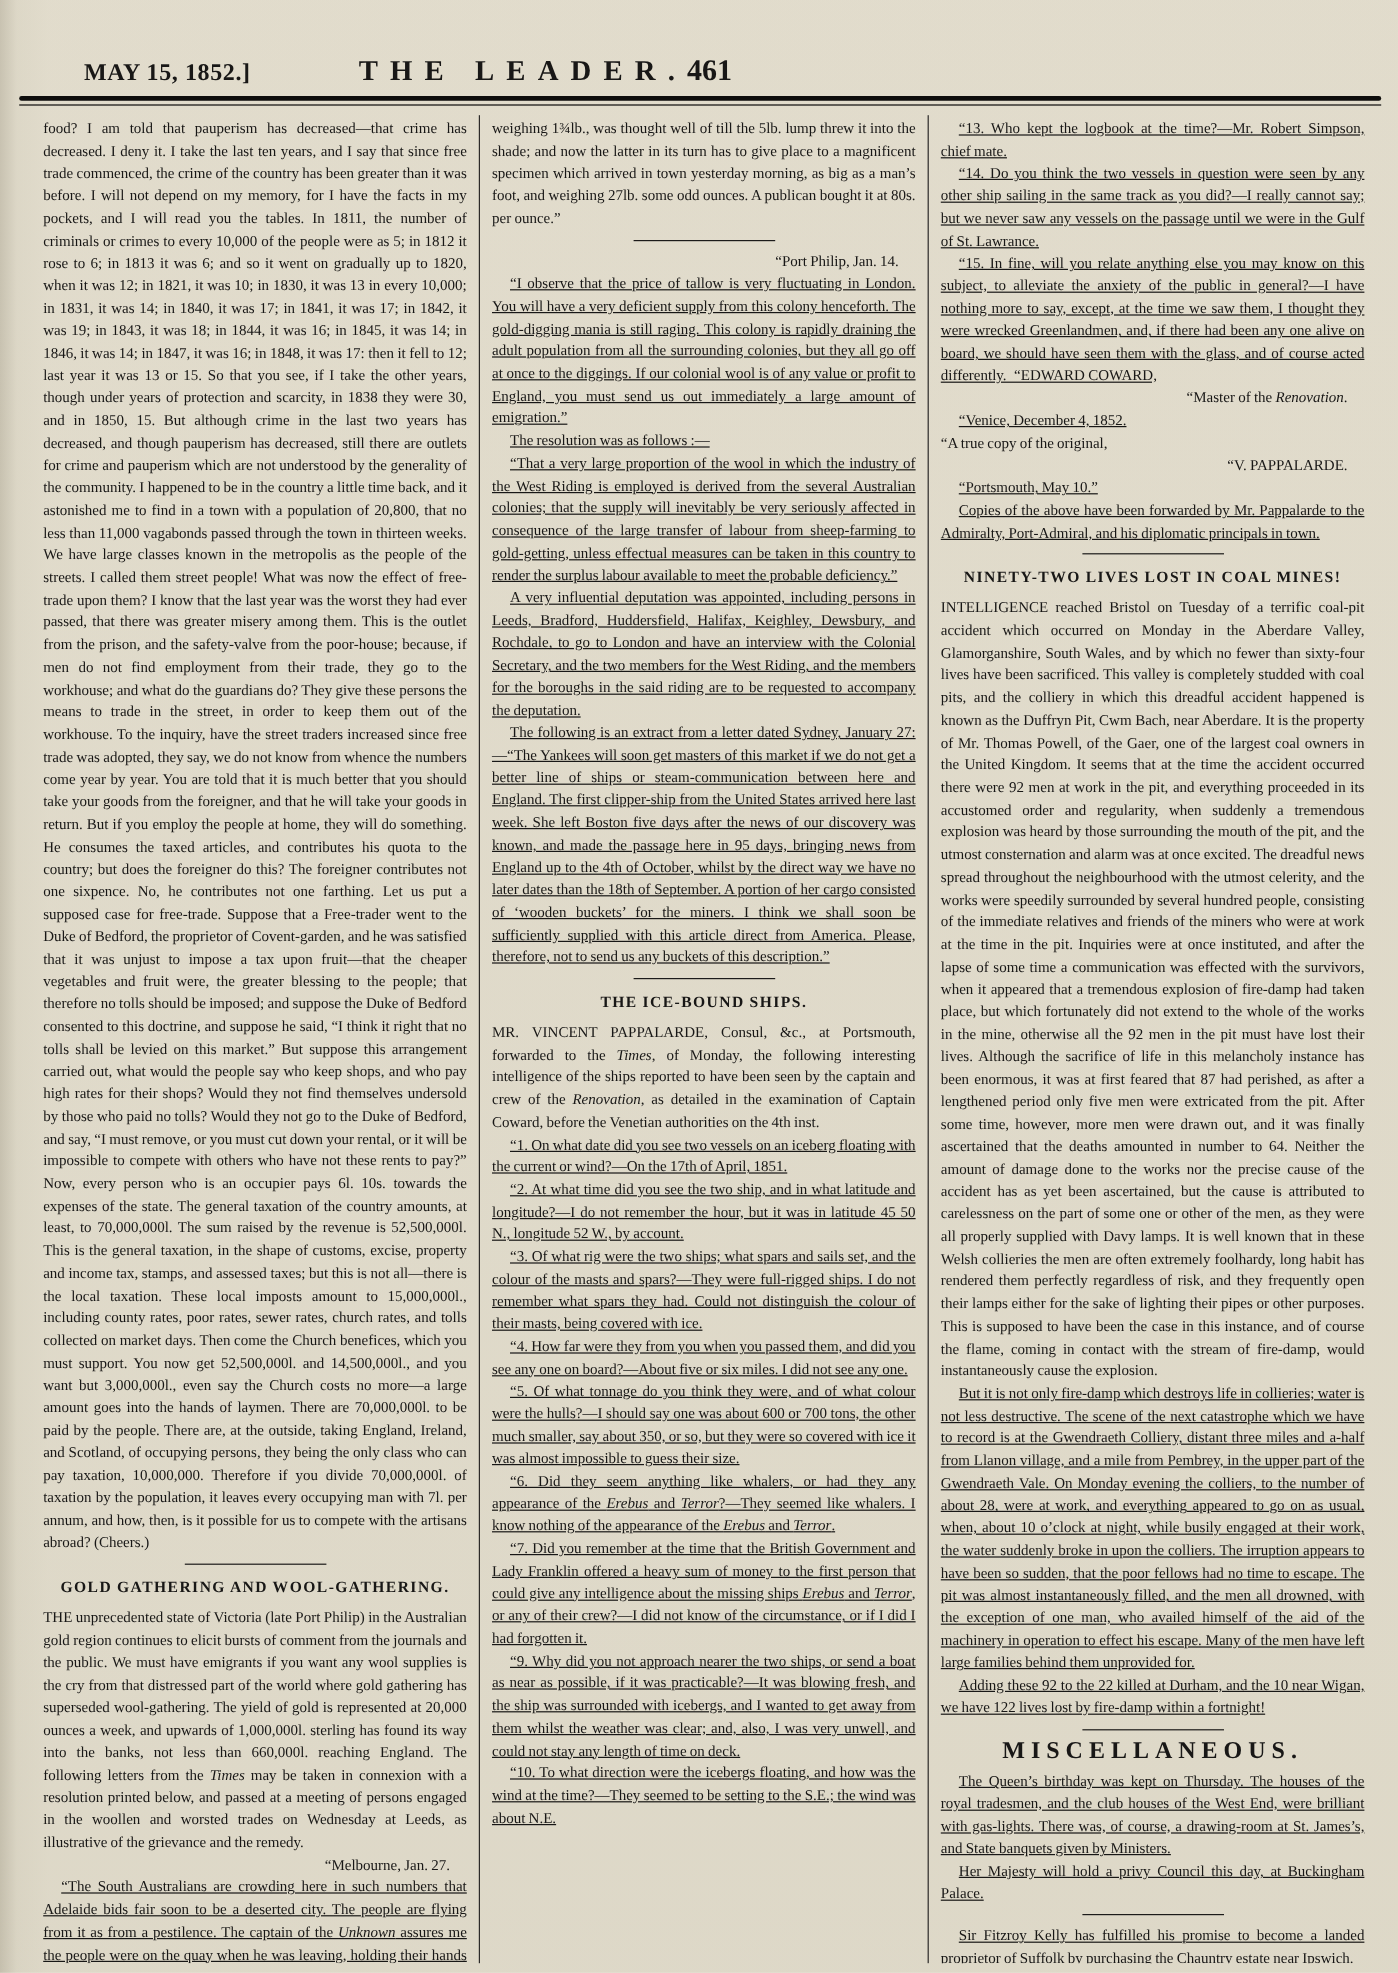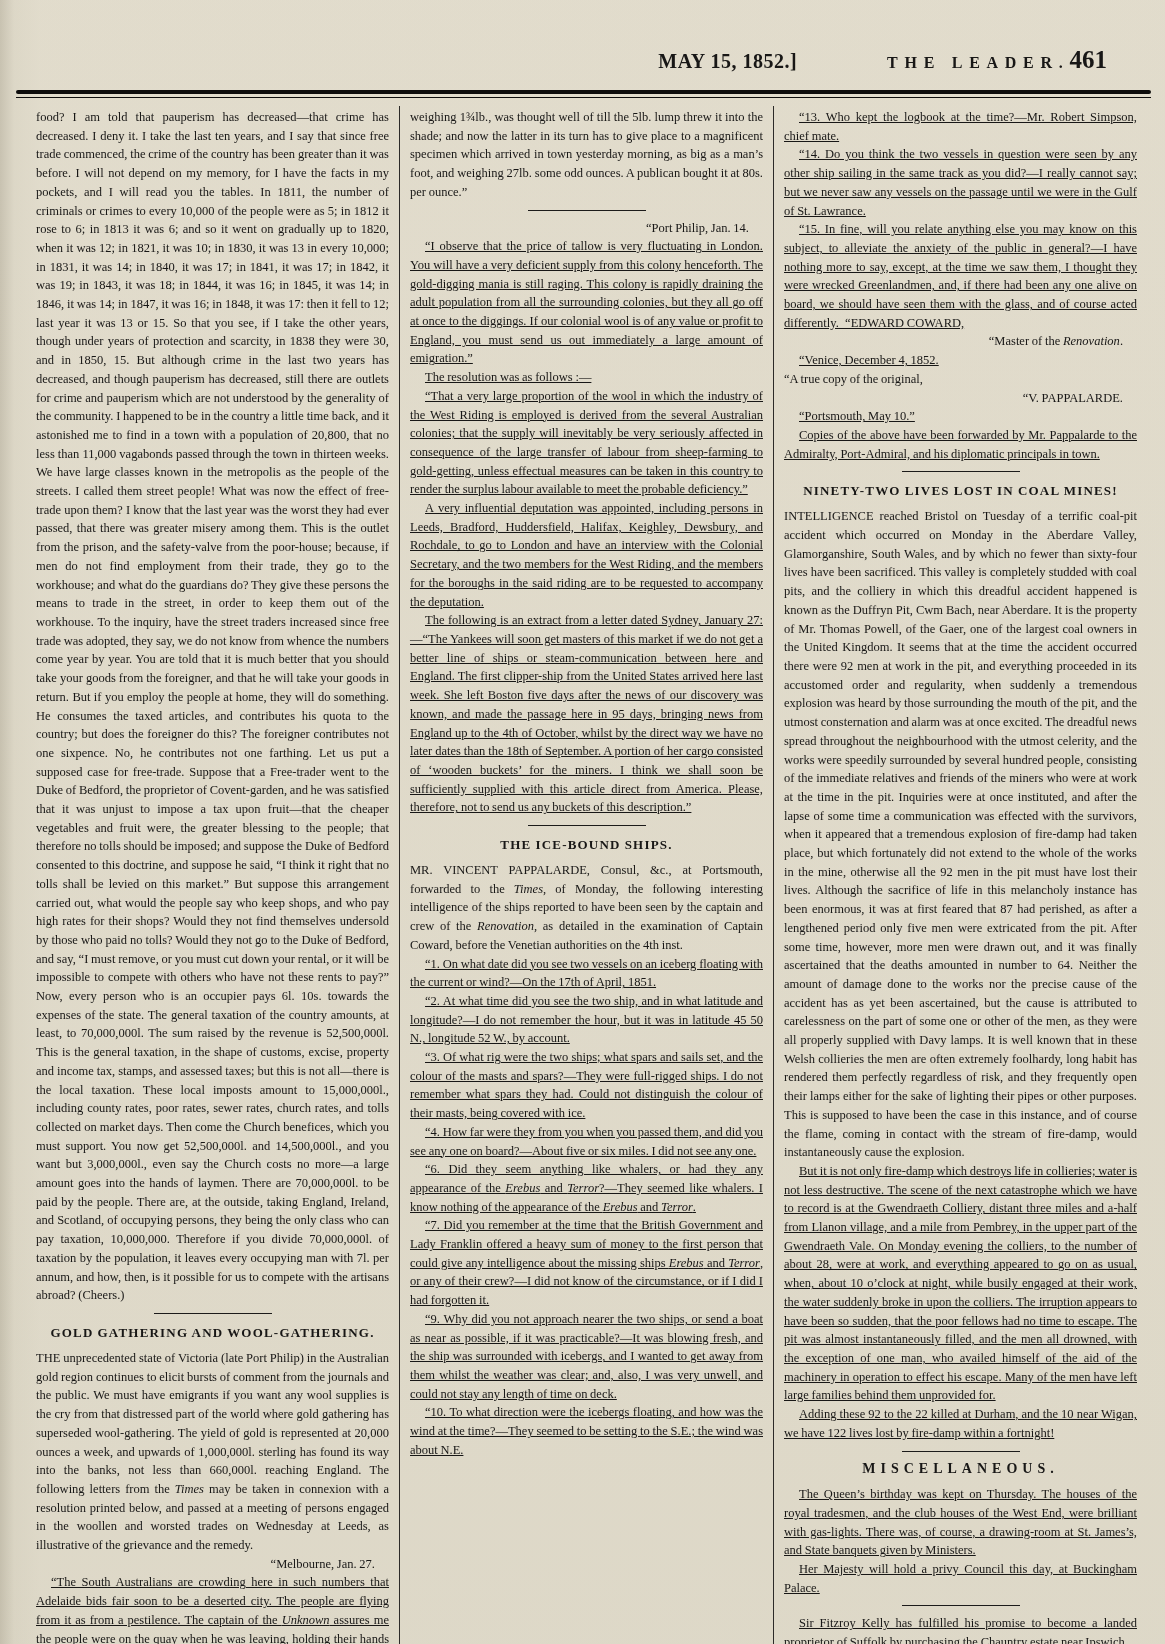--- a/index.html
+++ b/index.html
@@ -8,25 +8,25 @@
     background:#f4f2ec;
     background-image:linear-gradient(90deg,#d9d6cd 0px,#efede6 14px,#f4f2ec 40px),
                      linear-gradient(#f6f4ee,#f2f0e9);
     background-blend-mode:multiply;
     font-family:"Liberation Serif","DejaVu Serif",serif;
     color:#181716;
   }
   .page{position:relative;width:1165px;height:1644px;}
   
   .masthead{
-    display:flex;align-items:baseline;justify-content:flex-end;
-    padding:46px 58px 16px 70px;
+    display:flex;align-items:baseline;justify-content:flex-start;
+    padding:46px 58px 6px 70px;
   }
   .mast-date{font-weight:bold;font-size:20px;letter-spacing:0.5px;}
-  .mast-title{font-weight:bold;font-size:16px;letter-spacing:0.42em;margin-left:90px;}
+  .mast-title{font-weight:bold;font-size:24px;letter-spacing:0.42em;margin-left:90px;}
   .mast-page{font-weight:bold;font-size:25px;}
   .headrule{margin:0 14px 0 16px;}
   .headrule .r1{height:4px;background:#0e0d0c;border-radius:2px;}
   .headrule .r2{height:1.5px;background:#0e0d0c;margin-top:2.5px;}
   
   .cols{
     display:flex;align-items:stretch;
     padding:8px 18px 0 26px;
   }
   .col{
@@ -39,21 +39,21 @@
   .para{text-indent:15px;text-decoration:underline;}
   .flush{text-indent:0;}
   .right{text-align:right;padding-right:14px;}
   .center{text-align:left;}
   .heading{
     text-align:center;font-size:13px;line-height:21px;
     letter-spacing:1.2px;font-weight:bold;text-indent:0;
     margin:7px 0 6px 0;text-align-last:center;
   }
   .heading-wide{
-    text-align:right;font-size:14px;letter-spacing:5px;font-weight:bold;
+    text-align:right;font-size:20px;letter-spacing:5px;font-weight:bold;
     margin:8px 0 7px 0;text-indent:0;text-align-last:center;
   }
   .rule{width:118px;margin:8px auto 8px auto;border-top:1.7px solid #1c1b1a;height:0;}
   .col i{font-style:italic;}
 </style>
 </head>
 <body>
 
 <div class="page">
   <div class="masthead">
@@ -83,20 +83,21 @@
         <div class="para">“That a very large proportion of the wool in which the industry of the West Riding is employed is derived from the several Australian colonies; that the supply will inevitably be very seriously affected in consequence of the large transfer of labour from sheep-farming to gold-getting, unless effectual measures can be taken in this country to render the surplus labour available to meet the probable deficiency.”</div>
         <div class="para">A very influential deputation was appointed, including persons in Leeds, Bradford, Huddersfield, Halifax, Keighley, Dewsbury, and Rochdale, to go to London and have an interview with the Colonial Secretary, and the two members for the West Riding, and the members for the boroughs in the said riding are to be requested to accompany the deputation.</div>
         <div class="para">The following is an extract from a letter dated Sydney, January 27:—“The Yankees will soon get masters of this market if we do not get a better line of ships or steam-communication between here and England. The first clipper-ship from the United States arrived here last week. She left Boston five days after the news of our discovery was known, and made the passage here in 95 days, bringing news from England up to the 4th of October, whilst by the direct way we have no later dates than the 18th of September. A portion of her cargo consisted of ‘wooden buckets’ for the miners. I think we shall soon be sufficiently supplied with this article direct from America. Please, therefore, not to send us any buckets of this description.”</div>
         <div class="rule"></div>
         <div class="heading">THE ICE-BOUND SHIPS.</div>
         <div class="flush">MR. VINCENT PAPPALARDE, Consul, &amp;c., at Portsmouth, forwarded to the <i>Times</i>, of Monday, the following interesting intelligence of the ships reported to have been seen by the captain and crew of the <i>Renovation</i>, as detailed in the examination of Captain Coward, before the Venetian authorities on the 4th inst.</div>
         <div class="para">“1. On what date did you see two vessels on an iceberg floating with the current or wind?—On the 17th of April, 1851.</div>
         <div class="para">“2. At what time did you see the two ship, and in what latitude and longitude?—I do not remember the hour, but it was in latitude 45 50 N., longitude 52 W., by account.</div>
         <div class="para">“3. Of what rig were the two ships; what spars and sails set, and the colour of the masts and spars?—They were full-rigged ships. I do not remember what spars they had. Could not distinguish the colour of their masts, being covered with ice.</div>
         <div class="para">“4. How far were they from you when you passed them, and did you see any one on board?—About five or six miles. I did not see any one.</div>
+        <div class="para">“5. Of what tonnage do you think they were, and of what colour were the hulls?—I should say one was about 600 or 700 tons, the other much smaller, say about 350, or so, but they were so covered with ice it was almost impossible to guess their size.</div>
         <div class="para">“6. Did they seem anything like whalers, or had they any appearance of the <i>Erebus</i> and <i>Terror</i>?—They seemed like whalers. I know nothing of the appearance of the <i>Erebus</i> and <i>Terror</i>.</div>
         <div class="para">“7. Did you remember at the time that the British Government and Lady Franklin offered a heavy sum of money to the first person that could give any intelligence about the missing ships <i>Erebus</i> and <i>Terror</i>, or any of their crew?—I did not know of the circumstance, or if I did I had forgotten it.</div>
         <div class="para">“9. Why did you not approach nearer the two ships, or send a boat as near as possible, if it was practicable?—It was blowing fresh, and the ship was surrounded with icebergs, and I wanted to get away from them whilst the weather was clear; and, also, I was very unwell, and could not stay any length of time on deck.</div>
         <div class="para">“10. To what direction were the icebergs floating, and how was the wind at the time?—They seemed to be setting to the S.E.; the wind was about N.E.</div>
       </div>
       <div class="col">
         <div class="para">“13. Who kept the logbook at the time?—Mr. Robert Simpson, chief mate.</div>
         <div class="para">“14. Do you think the two vessels in question were seen by any other ship sailing in the same track as you did?—I really cannot say; but we never saw any vessels on the passage until we were in the Gulf of St. Lawrance.</div>
         <div class="para">“15. In fine, will you relate anything else you may know on this subject, to alleviate the anxiety of the public in general?—I have nothing more to say, except, at the time we saw them, I thought they were wrecked Greenlandmen, and, if there had been any one alive on board, we should have seen them with the glass, and of course acted differently. “EDWARD COWARD,</div>
         <div class="right">“Master of the <i>Renovation</i>.</div>

